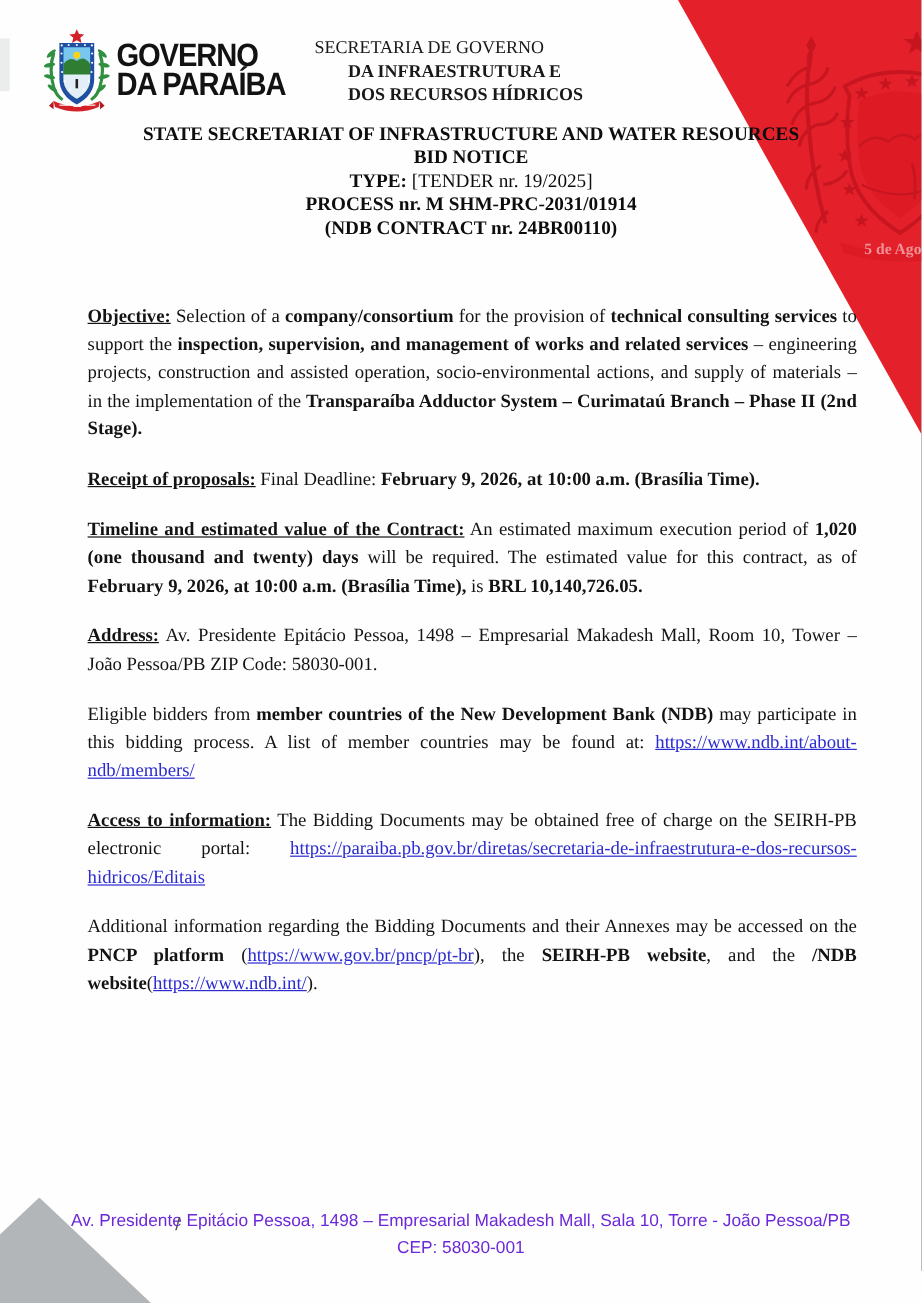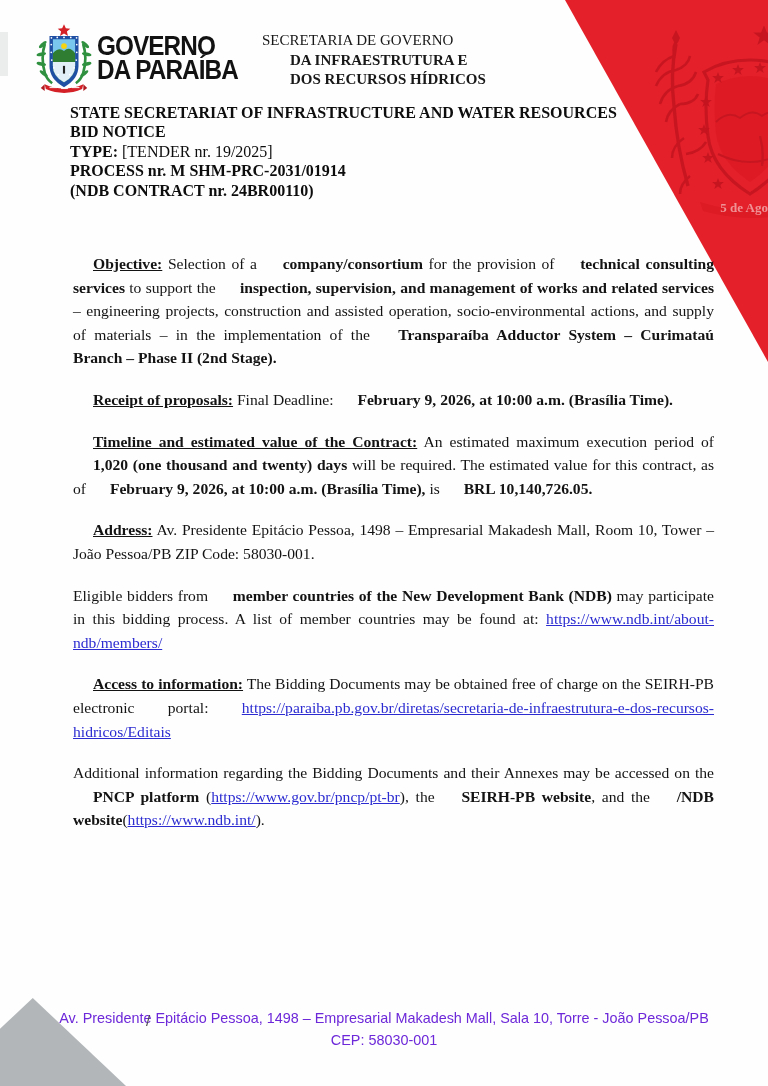--- a/index.html
+++ b/index.html
@@ -40,31 +40,31 @@
   }
   .secretariat{
     position:absolute;left:262px;top:31px;z-index:3;
     font-size:15px;line-height:19.5px;color:#181818;white-space:nowrap;
   }
   .secretariat .reg{font-weight:400;}
   .secretariat .b{font-weight:700;margin-left:28px;}
   
   .title-block{
     position:absolute;left:70px;top:103px;width:645px;z-index:3;
-    font-size:16px;line-height:19.4px;color:#0d0d0d;
+    text-align:center;font-size:16px;line-height:19.4px;color:#0d0d0d;
   }
   .title-line{white-space:nowrap;}
   .title-line .b{font-weight:700;}
   
   .doc-body{position:absolute;left:73px;top:252px;width:641px;z-index:3;}
   .para{
     font-size:15.6px;line-height:23.6px;text-align:justify;
     margin-bottom:18px;color:#131313;
   }
-  .para .b{font-weight:700;margin-left:20px;}
+  .para .b{font-weight:700;}
   .para .u{text-decoration:underline;}
   a.lnk{color:var(--link-blue);text-decoration:underline;overflow-wrap:break-word;cursor:pointer;}
   
   .gray-triangle{
     position:absolute;left:0;bottom:0;width:126px;height:88px;
     background:var(--footer-gray);
     clip-path:polygon(26% 0, 100% 100%, 0 100%, 0 35%);
     z-index:1;
   }
   .footer-slash{

